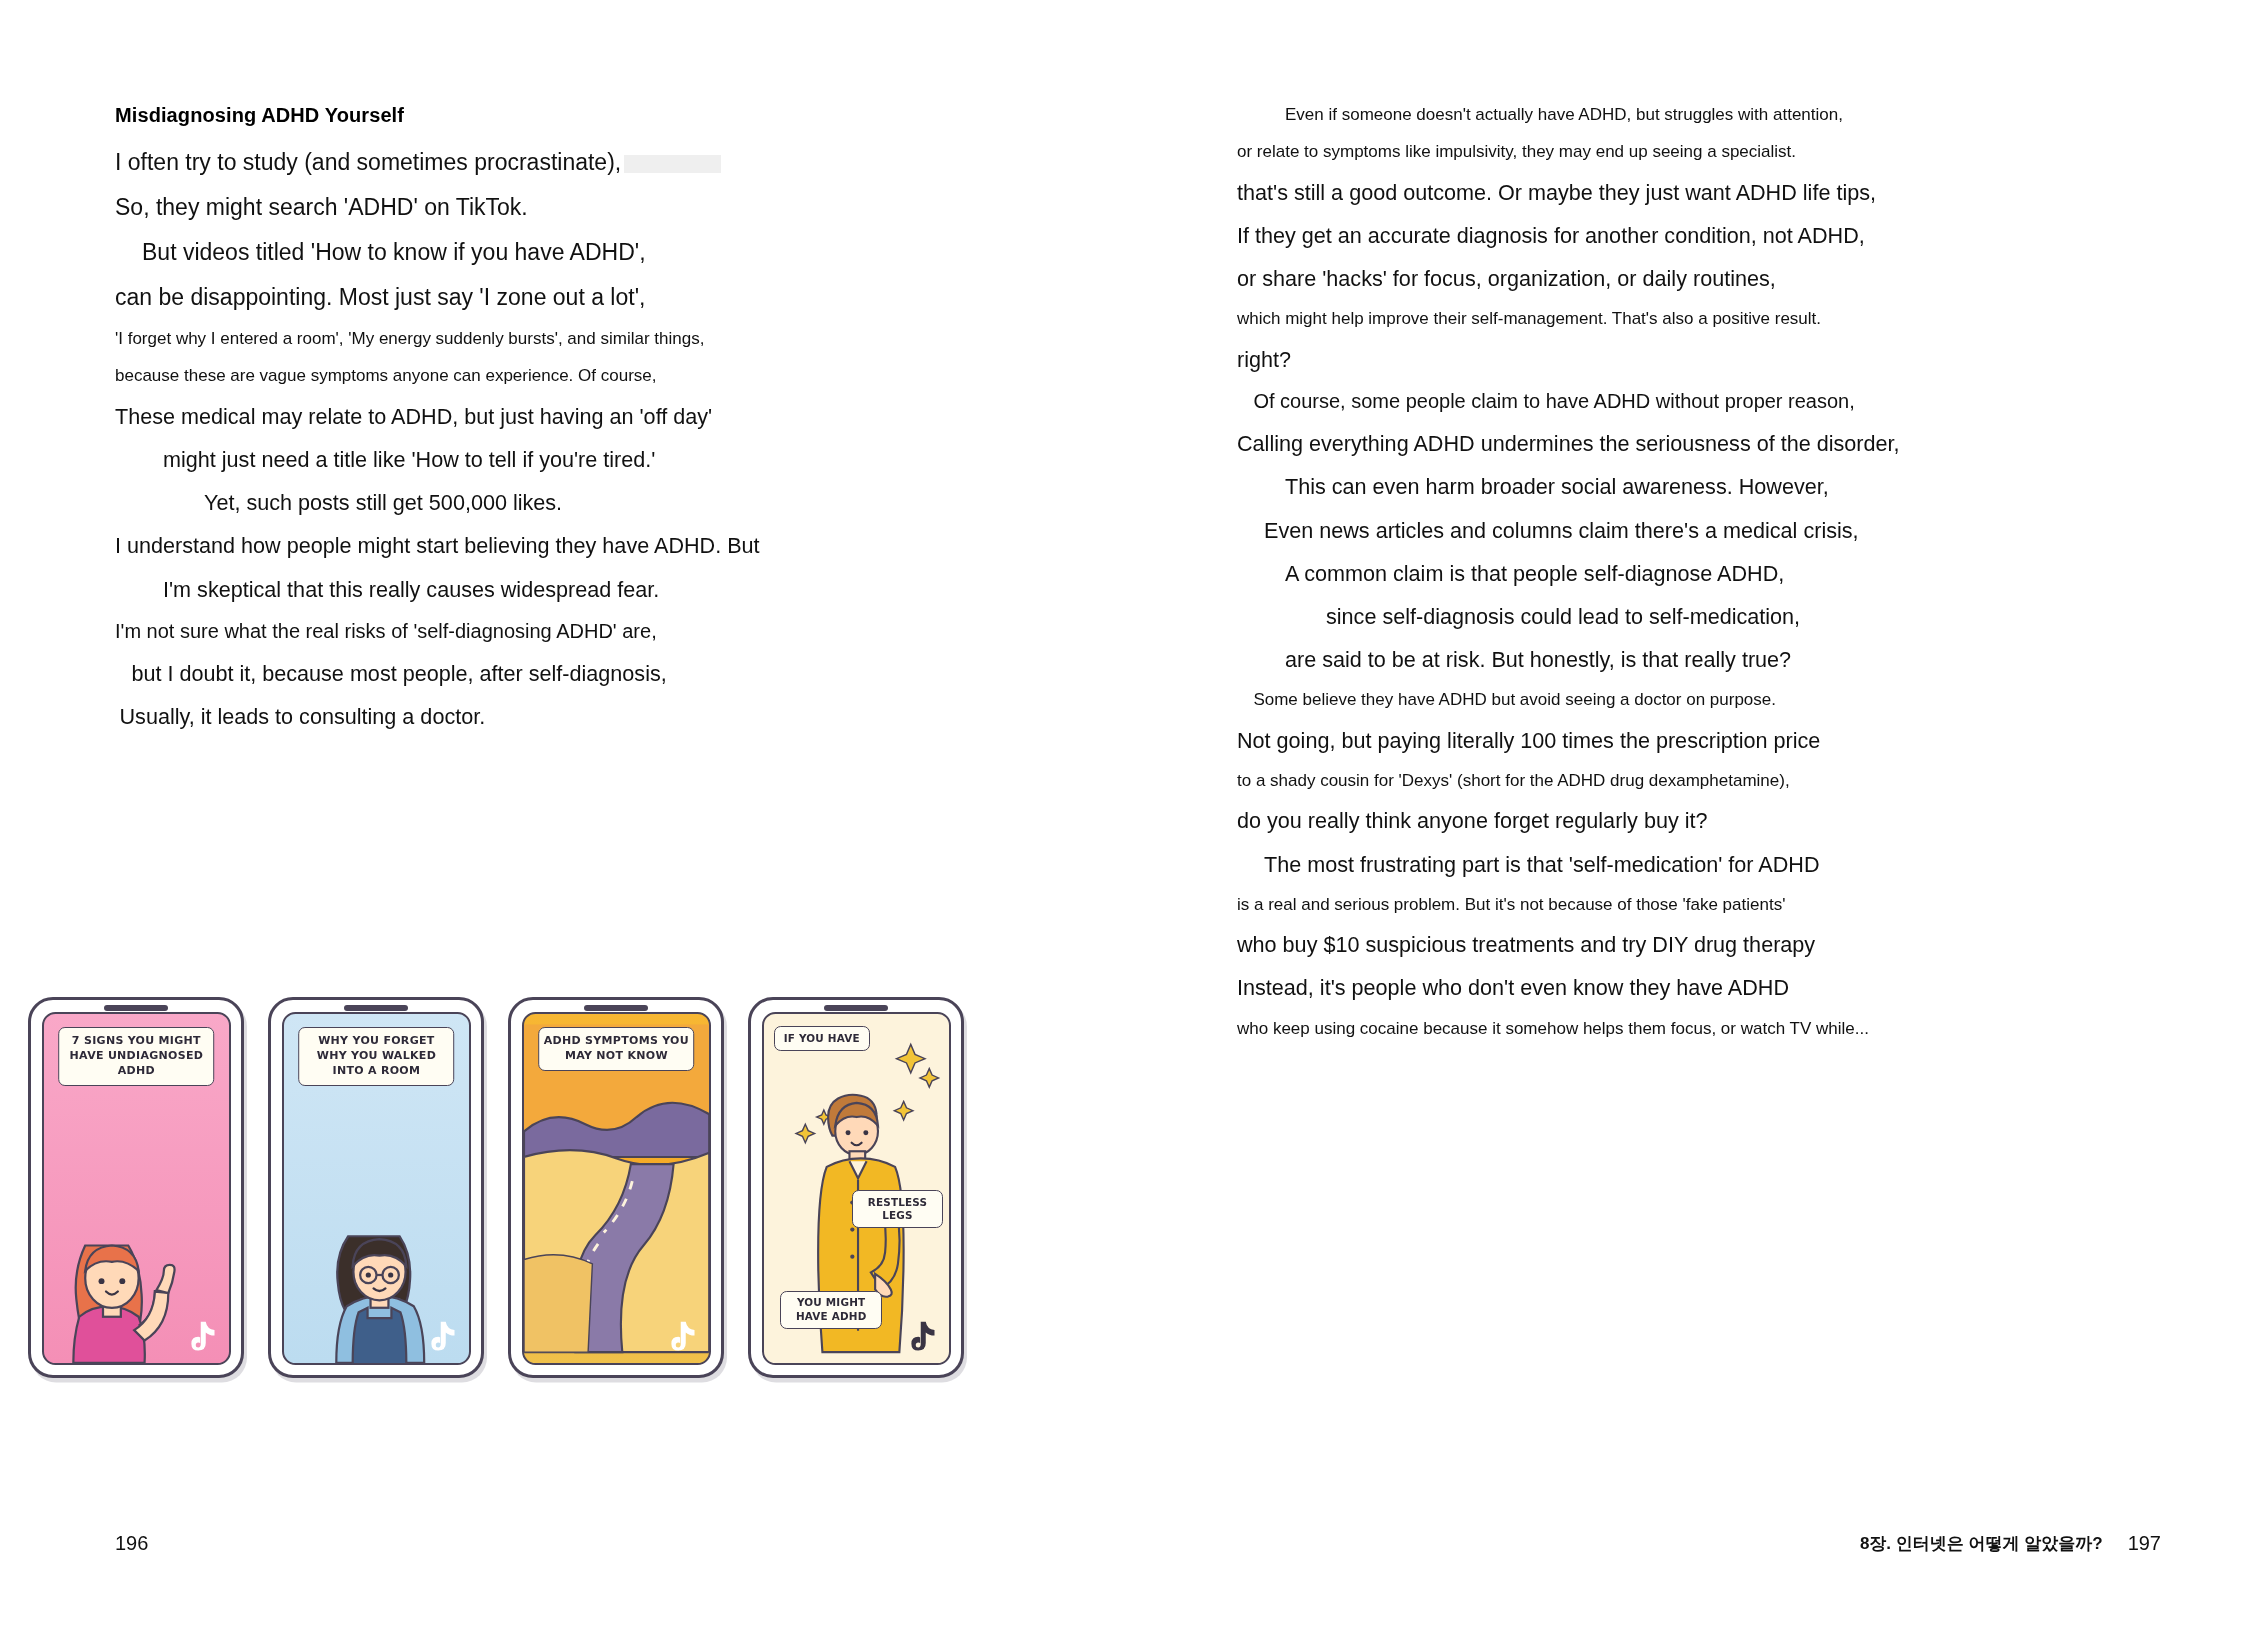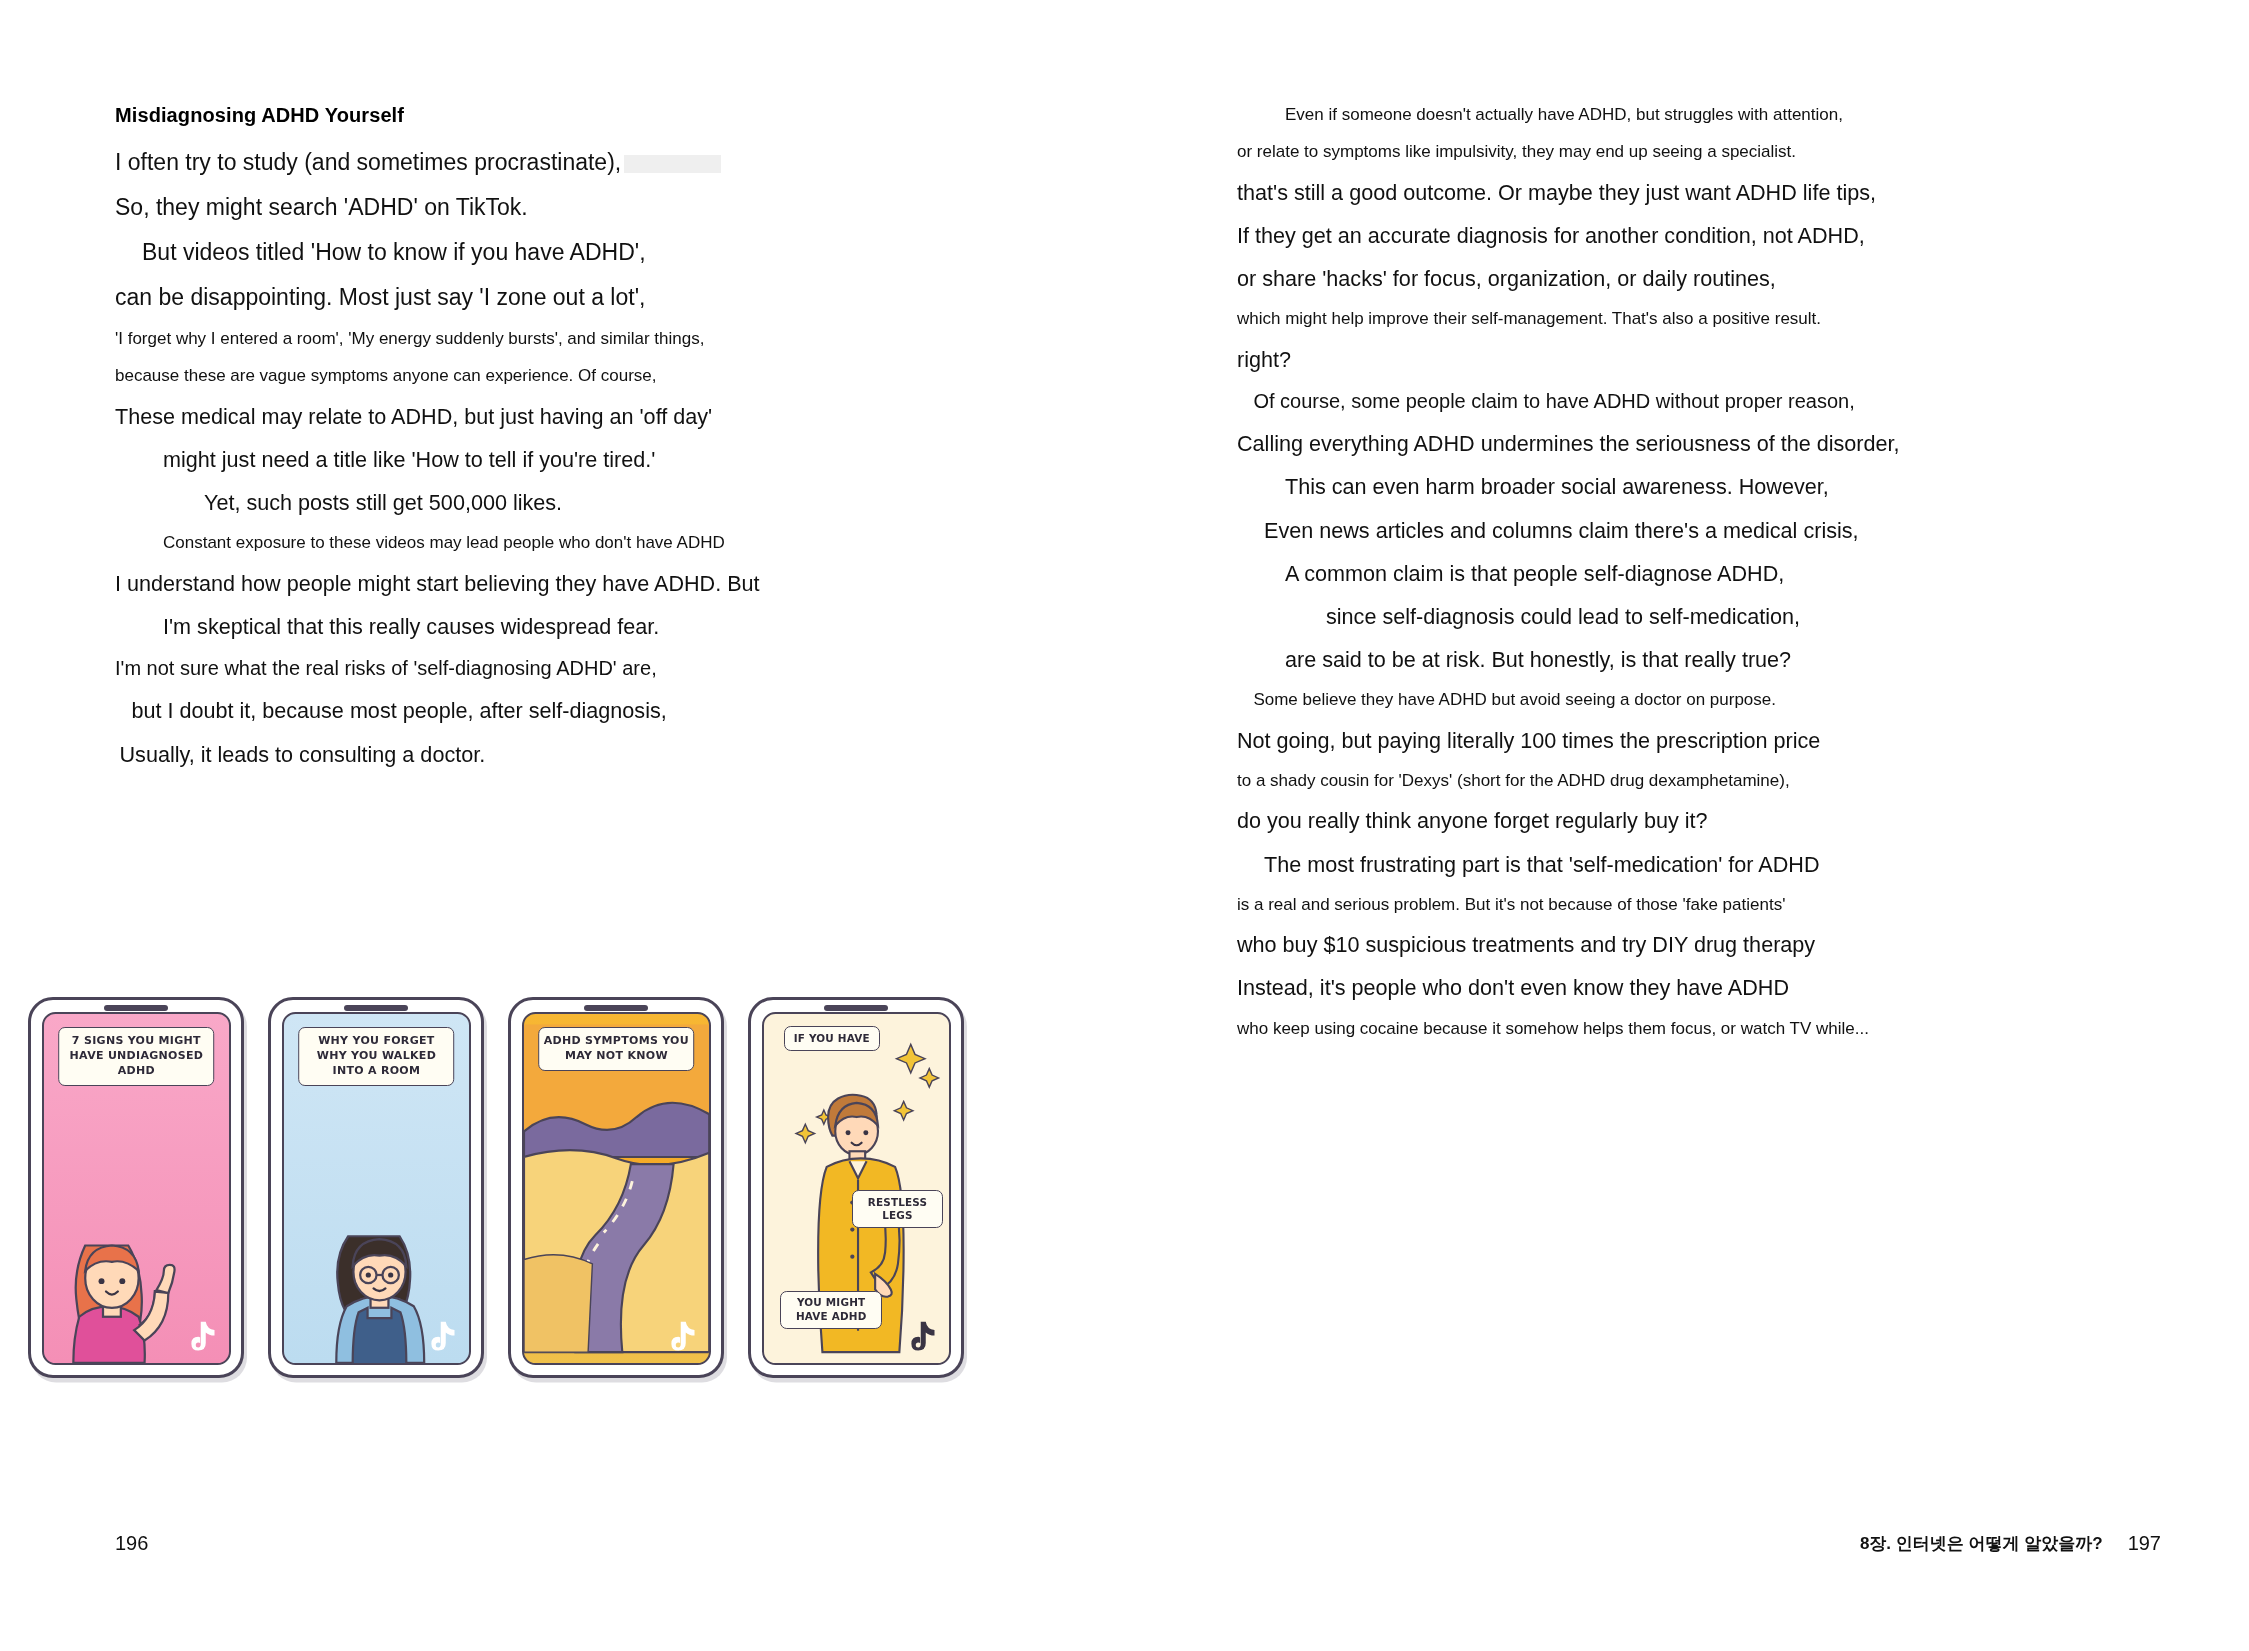--- a/index.html
+++ b/index.html
@@ -191,21 +191,20 @@
 
     <p class="line l-xl sp-2"><span>I often try to study (and sometimes procrastinate),</span><span class="redact"></span></p>
     <p class="line l-xl sp-2">So, they might search 'ADHD' on TikTok.</p>
     <p class="line l-xl sp-2 ind-1">But videos titled 'How to know if you have ADHD',</p>
     <p class="line l-xl sp-2">can be disappointing. Most just say 'I zone out a lot',</p>
     <p class="line l-sm sp-2">'I forget why I entered a room', 'My energy suddenly bursts', and similar things,</p>
     <p class="line l-sm sp-2">because these are vague symptoms anyone can experience. Of course,</p>
     <p class="line l-lg sp-2">These medical may relate to ADHD, but just having an 'off day'</p>
     <p class="line l-lg sp-2 ind-2">might just need a title like 'How to tell if you're tired.'</p>
     <p class="line l-lg sp-2 ind-3">Yet, such posts still get 500,000 likes.</p>
-    <p class="line l-sm sp-2 ind-2">Constant exposure to these videos may lead people who don't have ADHD</p>
     <p class="line l-lg sp-2">I understand how people might start believing they have ADHD. But</p>
     <p class="line l-lg sp-2 ind-2">I'm skeptical that this really causes widespread fear.</p>
     <p class="line l-md sp-2">I'm not sure what the real risks of 'self-diagnosing ADHD' are,</p>
     <p class="line l-lg sp-2 ind-sm">but I doubt it, because most people, after self-diagnosis,</p>
     <p class="line l-lg sp-2 ind-neg">Usually, it leads to consulting a doctor.</p>
 
     <div class="phones">
 
       <div class="phone">
         <div class="notch"></div>
@@ -299,21 +298,21 @@
             <svg viewBox="0 0 48 52">
                 <path d="M30 4 q2 12 14 13 l0 9 q-9 0 -14 -5 l0 17 q0 12 -12 12 q-11 0 -11 -11 q0 -11 11 -11 q2 0 3 1 l0 9 q-1 -1 -3 -1 q-4 0 -4 4 q0 4 4 4 q4 0 4 -5 l0 -36 z" fill="#ffffff"></path>
               </svg>
           </span>
         </div>
       </div>
 
       <div class="phone">
         <div class="notch"></div>
         <div class="screen scr4">
-          <div class="bubble" style="top:12px;left:20px;width:82px;">IF YOU HAVE</div>
+          <div class="bubble" style="top:12px;left:10px;width:82px;">IF YOU HAVE</div>
 
           <svg viewBox="0 0 260 460" style="position:absolute;inset:0;width:100%;height:100%">
 
             <g fill="#f2c437" stroke="#4a4458" stroke-width="2">
               <path d="M206 28 l6 14 l14 6 l-14 6 l-6 14 l-6 -14 l-14 -6 l14 -6 z"></path>
               <path d="M232 62 l4 9 l9 4 l-9 4 l-4 9 l-4 -9 l-9 -4 l9 -4 z"></path>
               <path d="M196 108 l4 9 l9 4 l-9 4 l-4 9 l-4 -9 l-9 -4 l9 -4 z"></path>
               <path d="M58 140 l4 9 l9 4 l-9 4 l-4 9 l-4 -9 l-9 -4 l9 -4 z"></path>
               <path d="M84 120 l3 7 l7 3 l-7 3 l-3 7 l-3 -7 l-7 -3 l7 -3 z"></path>
             </g>

